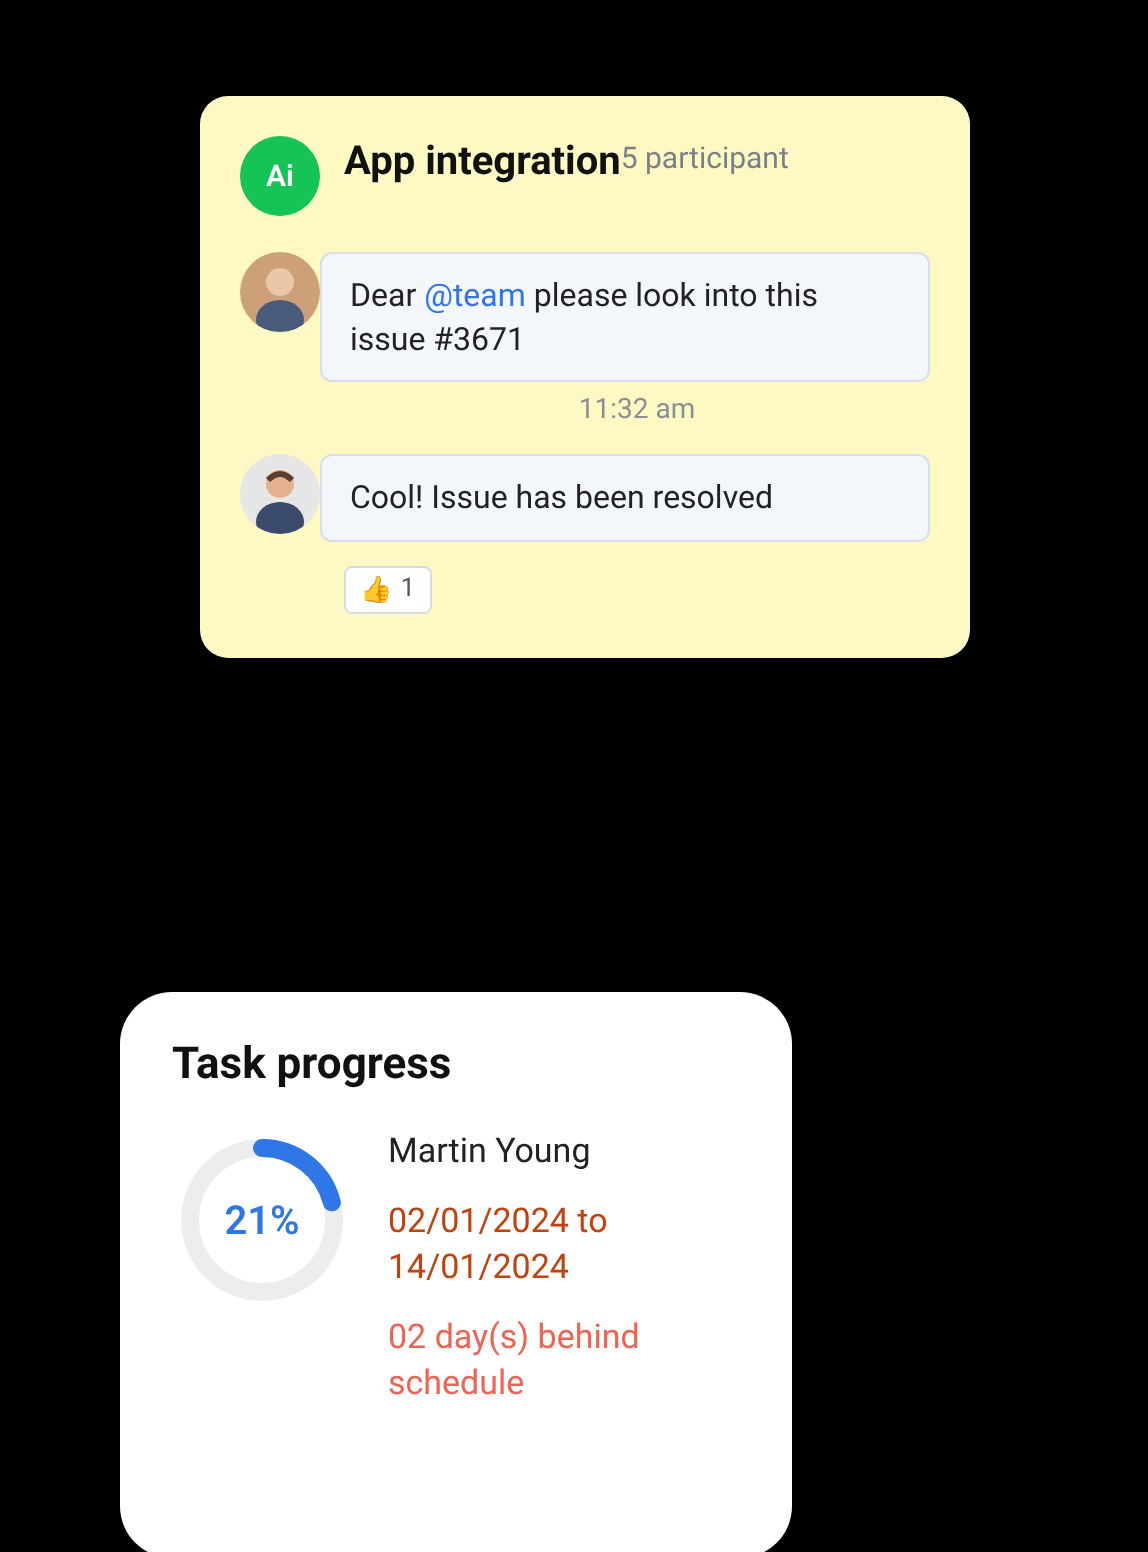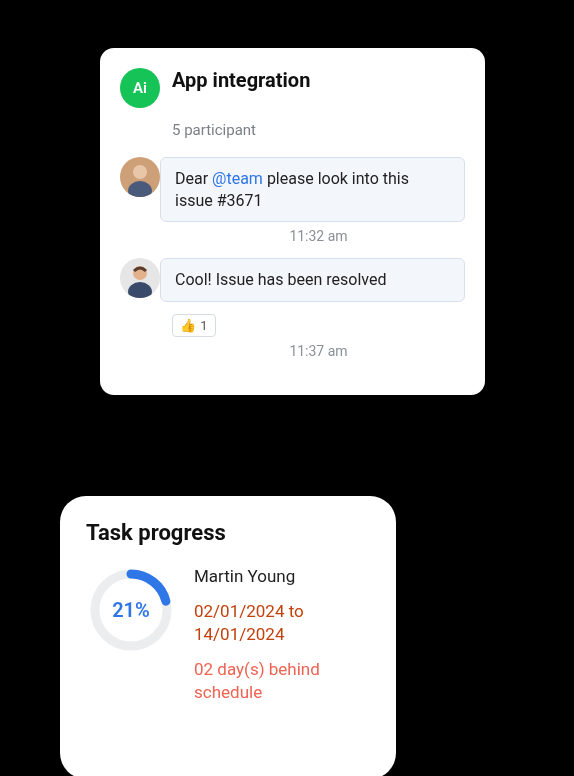--- a/index.html
+++ b/index.html
@@ -12,21 +12,21 @@
       height: 776px;
       background: #000;
       font-family: -apple-system, BlinkMacSystemFont, "Segoe UI", Roboto, Helvetica, Arial, sans-serif;
       position: relative;
     }
     .chat-card {
       position: absolute;
       top: 48px;
       left: 100px;
       width: 385px;
-      background: #ffffff;
+      background: #fef9c3;
       border-radius: 14px;
       padding: 20px 20px 22px 20px;
     }
     .chat-header {
       display: flex;
       align-items: flex-start;
       gap: 12px;
       margin-bottom: 18px;
     }
     .channel-avatar {
@@ -37,22 +37,21 @@
       color: #fff;
       font-weight: 600;
       font-size: 15px;
       display: flex;
       align-items: center;
       justify-content: center;
       flex-shrink: 0;
     }
     .channel-info {
       display: flex;
-      flex-direction: column;
-      gap: 27px;
+      flex-direction: row;
     }
     .channel-title {
       font-size: 20px;
       font-weight: 700;
       color: #111;
       line-height: 1.2;
     }
     .channel-sub {
       font-size: 15px;
       color: #7a7f88;
@@ -234,21 +233,20 @@
     <div class="msg-col">
       <div class="bubble">
         <span>Cool! Issue has been resolved</span>
       </div>
     </div>
   </div>
   <div class="reaction">
     <span class="reaction-emoji">👍</span>
     <span>1</span>
   </div>
-  <div class="timestamp">11:37 am</div>
 </div>
 
 <div class="progress-card">
   <div class="progress-title">Task progress</div>
   <div class="progress-body">
     <div class="donut-wrap">
       <svg class="donut-svg" viewBox="0 0 90 90">
         <circle class="donut-bg" cx="45" cy="45" r="36"></circle>
         <circle class="donut-fg" cx="45" cy="45" r="36" stroke-dasharray="47.5 226.2"></circle>
       </svg>

